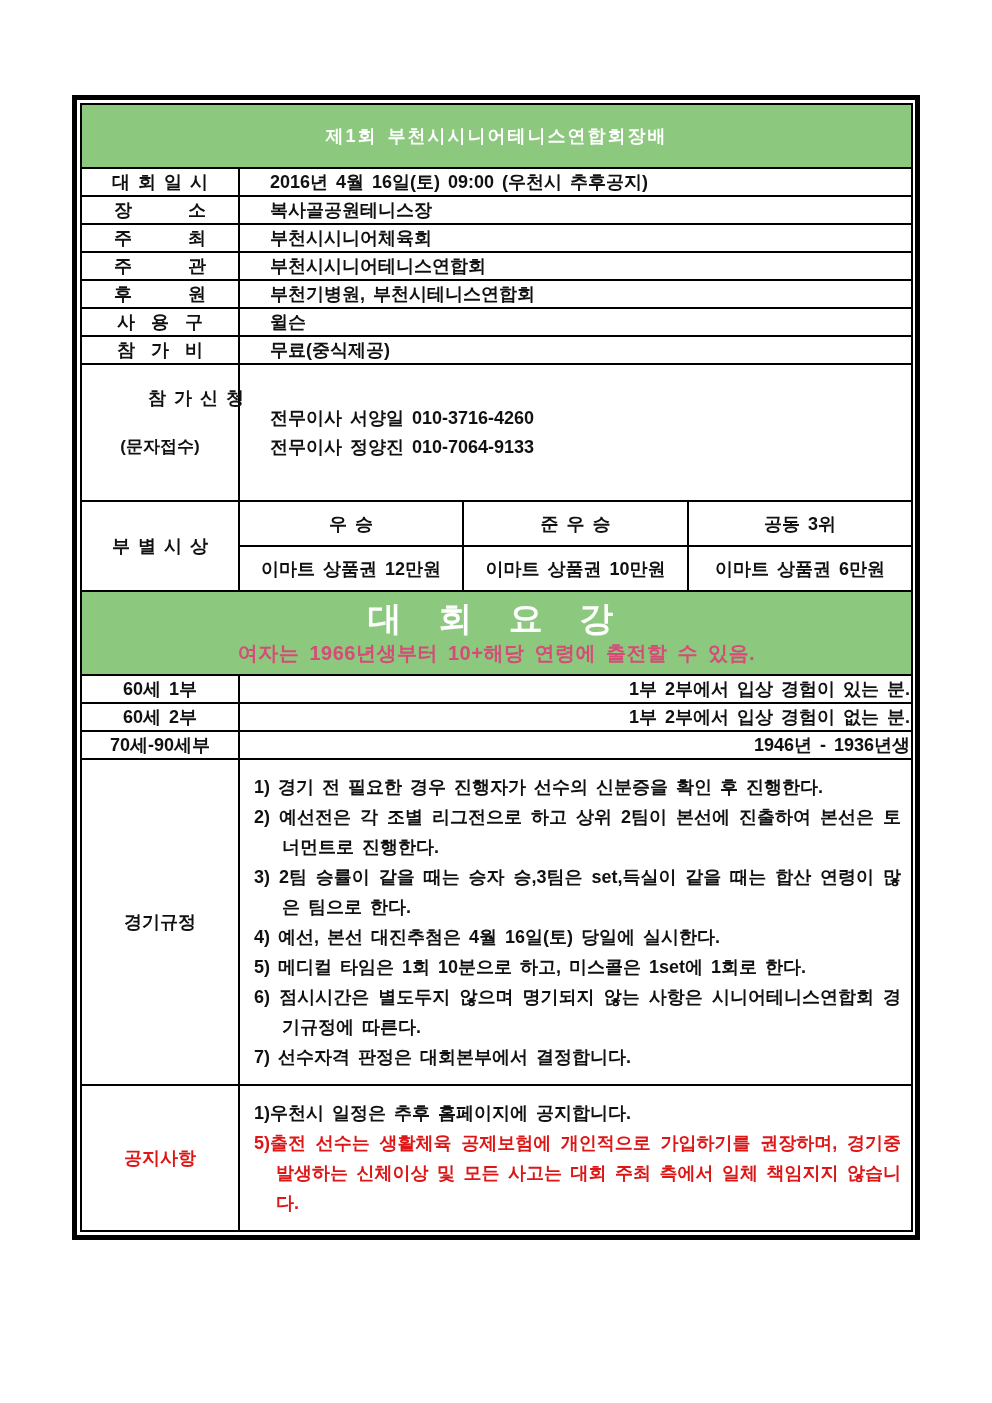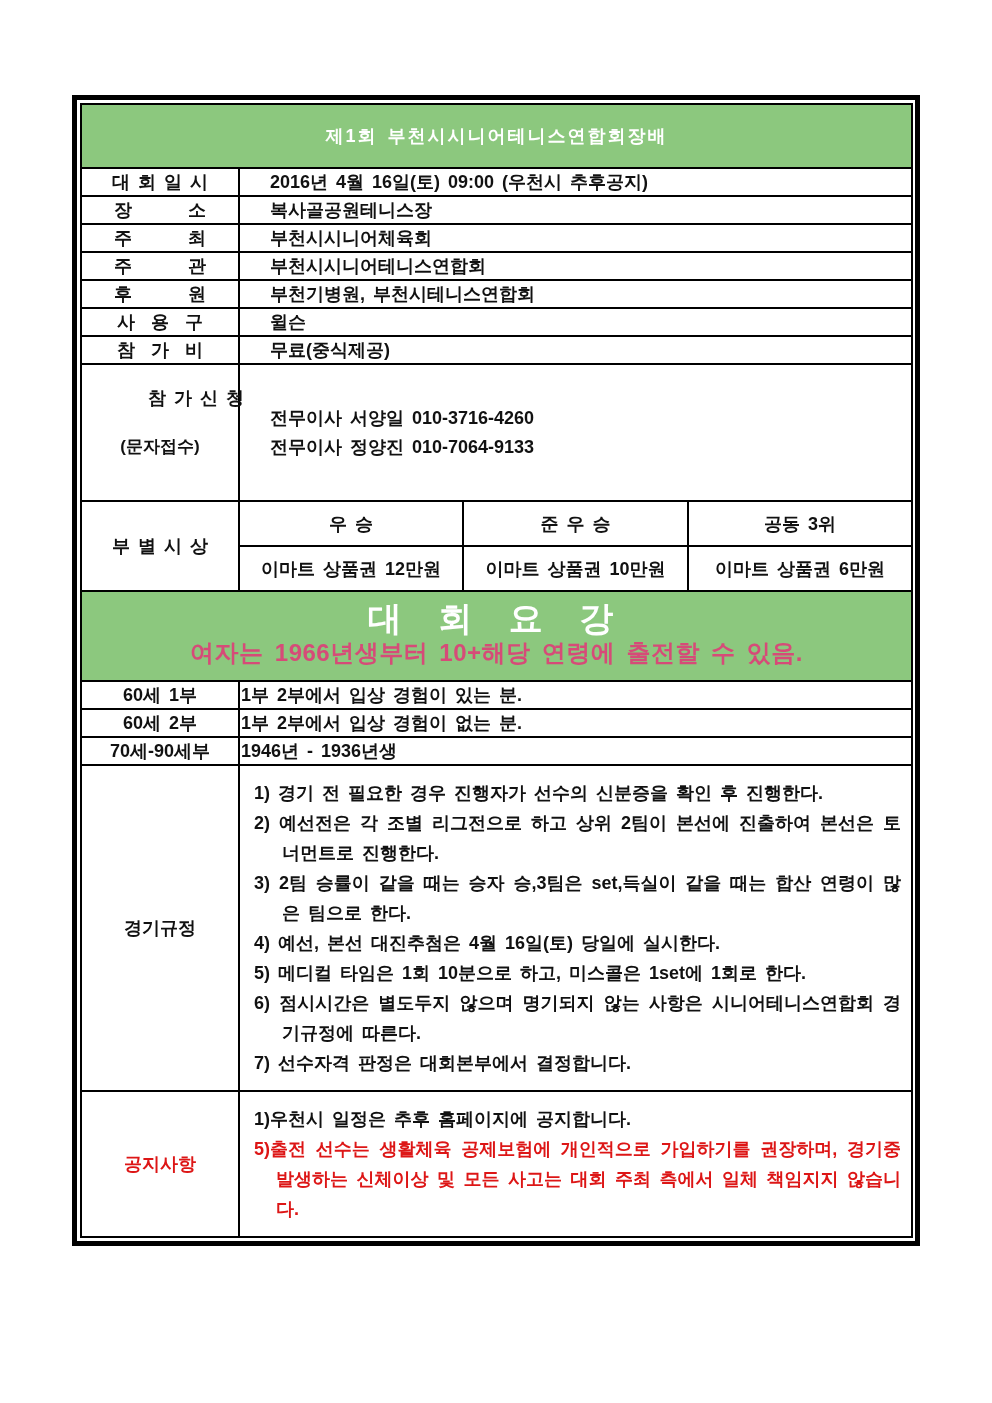--- a/index.html
+++ b/index.html
@@ -52,42 +52,42 @@
   td.lbl{
     text-align:center;
     white-space:pre;
     height:26px;
     padding:0 2px;
   }
   td.val{
     text-align:left;
     padding-left:30px;
   }
-  td.center{ text-align:left; }
+  td.center{ text-align:right; }
   tr.app-row td{ height:66px;border-radius:12px; }
   td.lbl .lbl2{ display:block; font-size:17px; margin-top:4px; }
   td.val .vline{ display:block; line-height:29px; }
   tr.award-row td{ height:45px; text-align:center; }
   
   td.outline-band{
     background:var(--green);
     height:80px;
     text-align:center;
-    padding:4px 0 14px 0;
+    padding:4px 0 8px 0;
   }
   .outline-title{
     color:#ffffff;
     font-size:34px;
     font-weight:800;
     letter-spacing:12px;
     line-height:44px;
   }
   .outline-sub{
     color:var(--pinkred);
-    font-size:24px;
+    font-size:20px;
     font-weight:800;
     letter-spacing:0.5px;
     word-spacing:4px;
     line-height:26px;
   }
   td.rules-cell{
     padding:12px 10px 12px 14px;
     text-align:justify;
     border-radius:13px;
   }

